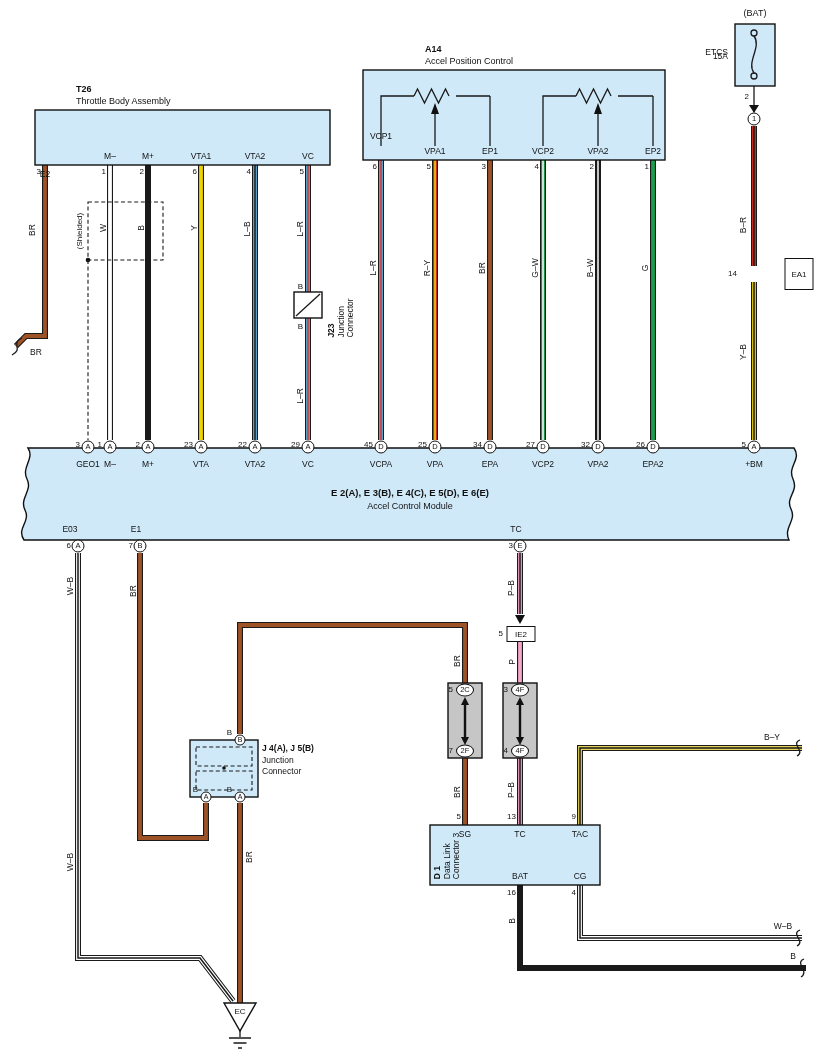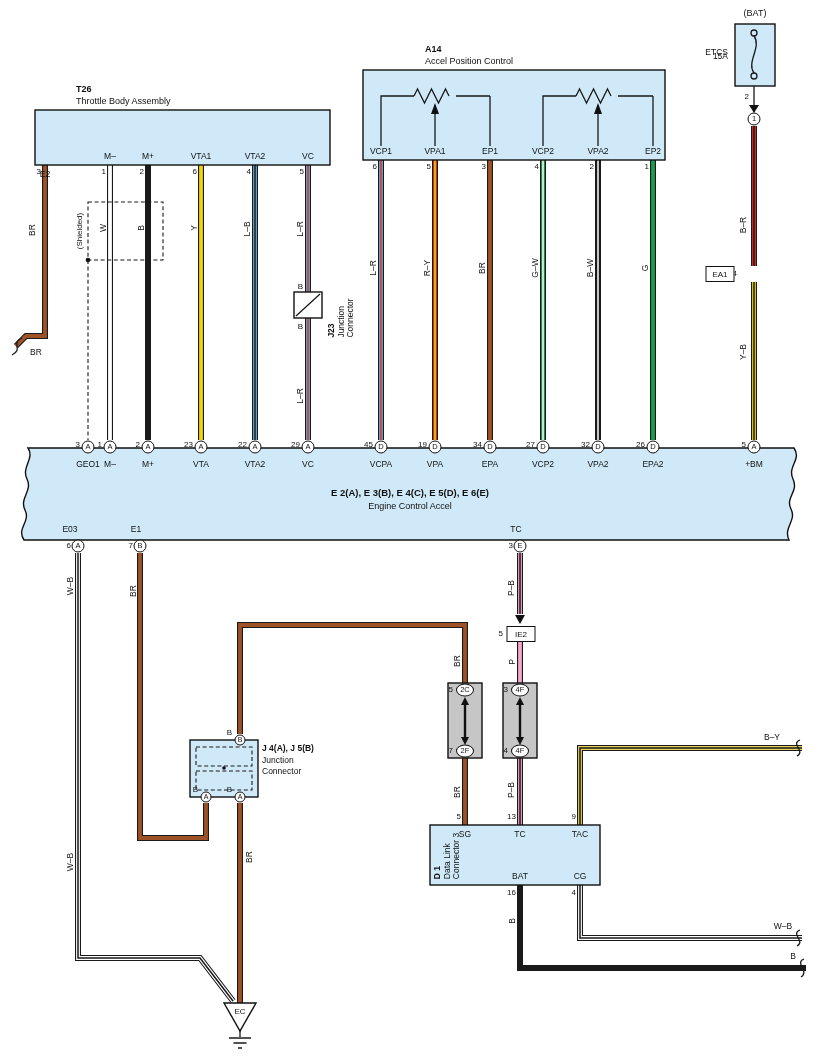--- a/index.html
+++ b/index.html
@@ -256,21 +256,21 @@
   <path class="thin" d="M804,959 C794,963 810,971 801,977"></path>
 </svg>
 
 <span class="lbl" style="left:755px;top:13px">(BAT)</span>
 <span class="lbl ra f85" style="left:728px;top:56px">15A</span>
 <span class="lbl ra f85" style="left:728px;top:52px">ETCS</span>
 <span class="lbl ra f8" style="left:749px;top:97px">2</span>
 <div class="pc" style="left:754px;top:119px">1</div>
 <span class="lbl v f85" style="left:743px;top:225px">B–R</span>
 <span class="lbl ra f8" style="left:737px;top:274px">14</span>
-<div class="wbox" style="left:720px;top:274px;width:29px;height:16px">EA1</div>
+<div class="wbox" style="left:799px;top:274px;width:29px;height:32px">EA1</div>
 <span class="lbl v f85" style="left:743px;top:352px">Y–B</span>
 
 <span class="lbl la bold" style="left:76px;top:89px">T26</span>
 <span class="lbl la" style="left:76px;top:101px">Throttle Body Assembly</span>
 <span class="lbl f85" style="left:45px;top:174px">E2</span>
 <span class="lbl f85" style="left:110px;top:156px">M–</span>
 <span class="lbl f85" style="left:148px;top:156px">M+</span>
 <span class="lbl f85" style="left:201px;top:156px">VTA1</span>
 <span class="lbl f85" style="left:255px;top:156px">VTA2</span>
 <span class="lbl f85" style="left:308px;top:156px">VC</span>
@@ -294,41 +294,41 @@
 <span class="lbl ra f8" style="left:303px;top:287px">B</span>
 <span class="lbl ra f8" style="left:303px;top:327px">B</span>
 <div class="vblock" style="left:341px;top:318px">
   <div class="bold">J23</div>
   <div>Junction</div>
   <div>Connector</div>
 </div>
 
 <span class="lbl la bold" style="left:425px;top:49px">A14</span>
 <span class="lbl la" style="left:425px;top:61px">Accel Position Control</span>
-<span class="lbl f85" style="left:381px;top:151px">VCP1</span>
+<span class="lbl f85" style="left:381px;top:136px">VCP1</span>
 <span class="lbl f85" style="left:435px;top:151px">VPA1</span>
 <span class="lbl f85" style="left:490px;top:151px">EP1</span>
 <span class="lbl f85" style="left:543px;top:151px">VCP2</span>
 <span class="lbl f85" style="left:598px;top:151px">VPA2</span>
 <span class="lbl f85" style="left:653px;top:151px">EP2</span>
 <span class="lbl ra f8" style="left:377px;top:167px">6</span>
 <span class="lbl ra f8" style="left:431px;top:167px">5</span>
 <span class="lbl ra f8" style="left:486px;top:167px">3</span>
 <span class="lbl ra f8" style="left:539px;top:167px">4</span>
 <span class="lbl ra f8" style="left:594px;top:167px">2</span>
 <span class="lbl ra f8" style="left:649px;top:167px">1</span>
 <span class="lbl v f85" style="left:373px;top:268px">L–R</span>
 <span class="lbl v f85" style="left:427px;top:268px">R–Y</span>
 <span class="lbl v f85" style="left:482px;top:268px">BR</span>
 <span class="lbl v f85" style="left:535px;top:268px">G–W</span>
 <span class="lbl v f85" style="left:590px;top:268px">B–W</span>
 <span class="lbl v f85" style="left:645px;top:268px">G</span>
 
 <span class="lbl bold f95" style="left:410px;top:493px">E 2(A), E 3(B), E 4(C), E 5(D), E 6(E)</span>
-<span class="lbl" style="left:410px;top:506px">Engine Control Accel</span>
+<span class="lbl" style="left:410px;top:506px">Accel Control Module</span>
 
 <span class="lbl ra f8" style="left:80px;top:445px">3</span>
 <div class="pc" style="left:88px;top:447px">A</div>
 <span class="lbl f85" style="left:88px;top:464px">GEO1</span>
 <span class="lbl ra f8" style="left:102px;top:445px">1</span>
 <div class="pc" style="left:110px;top:447px">A</div>
 <span class="lbl f85" style="left:110px;top:464px">M–</span>
 <span class="lbl ra f8" style="left:140px;top:445px">2</span>
 <div class="pc" style="left:148px;top:447px">A</div>
 <span class="lbl f85" style="left:148px;top:464px">M+</span>
@@ -337,21 +337,21 @@
 <span class="lbl f85" style="left:201px;top:464px">VTA</span>
 <span class="lbl ra f8" style="left:247px;top:445px">22</span>
 <div class="pc" style="left:255px;top:447px">A</div>
 <span class="lbl f85" style="left:255px;top:464px">VTA2</span>
 <span class="lbl ra f8" style="left:300px;top:445px">29</span>
 <div class="pc" style="left:308px;top:447px">A</div>
 <span class="lbl f85" style="left:308px;top:464px">VC</span>
 <span class="lbl ra f8" style="left:373px;top:445px">45</span>
 <div class="pc" style="left:381px;top:447px">D</div>
 <span class="lbl f85" style="left:381px;top:464px">VCPA</span>
-<span class="lbl ra f8" style="left:427px;top:445px">19</span>
+<span class="lbl ra f8" style="left:427px;top:445px">25</span>
 <div class="pc" style="left:435px;top:447px">D</div>
 <span class="lbl f85" style="left:435px;top:464px">VPA</span>
 <span class="lbl ra f8" style="left:482px;top:445px">34</span>
 <div class="pc" style="left:490px;top:447px">D</div>
 <span class="lbl f85" style="left:490px;top:464px">EPA</span>
 <span class="lbl ra f8" style="left:535px;top:445px">27</span>
 <div class="pc" style="left:543px;top:447px">D</div>
 <span class="lbl f85" style="left:543px;top:464px">VCP2</span>
 <span class="lbl ra f8" style="left:590px;top:445px">32</span>
 <div class="pc" style="left:598px;top:447px">D</div>

